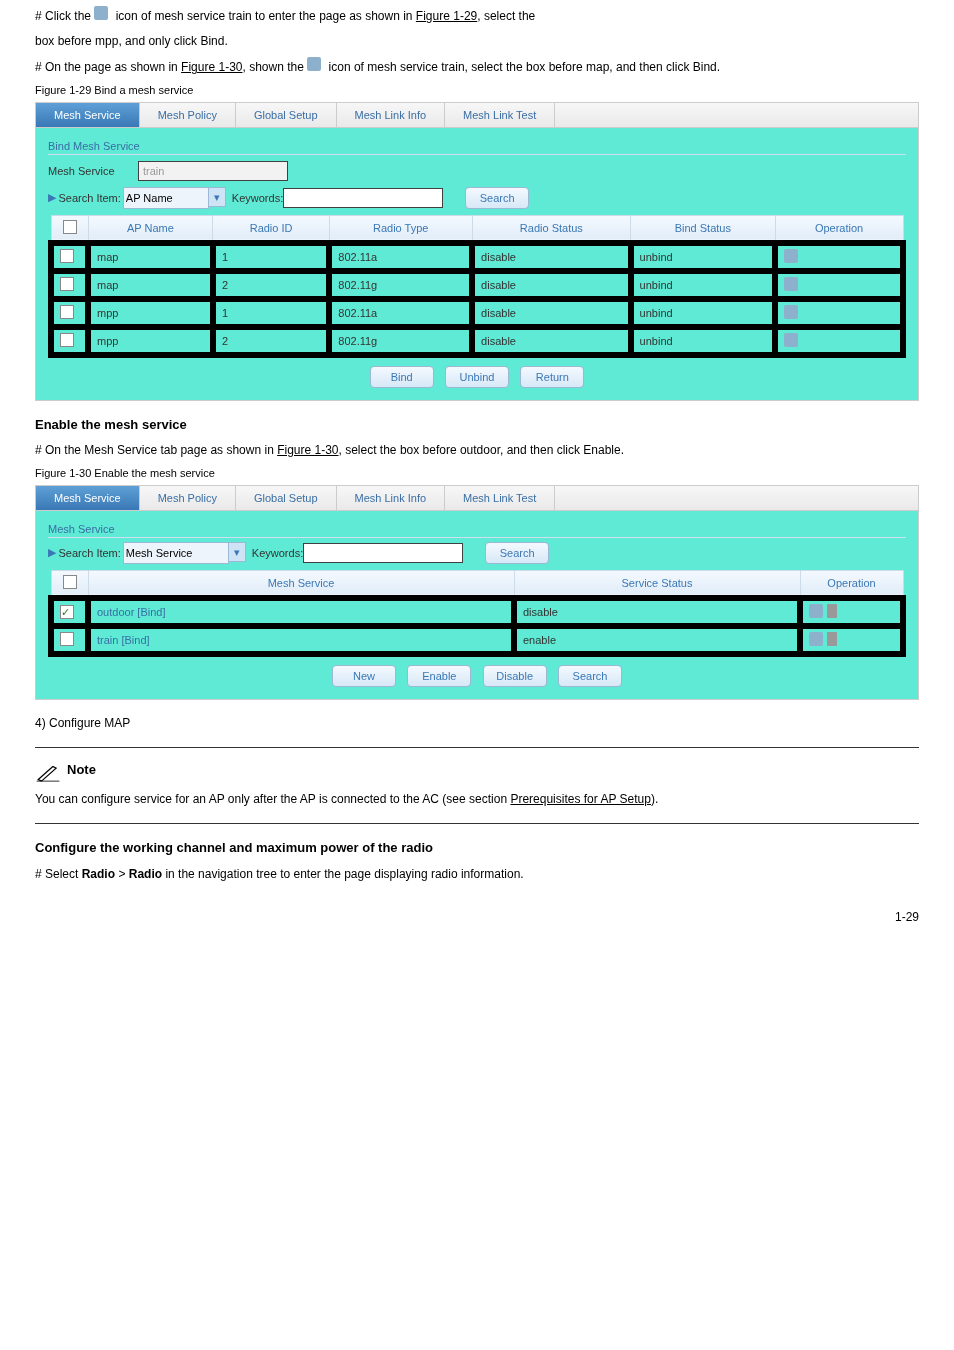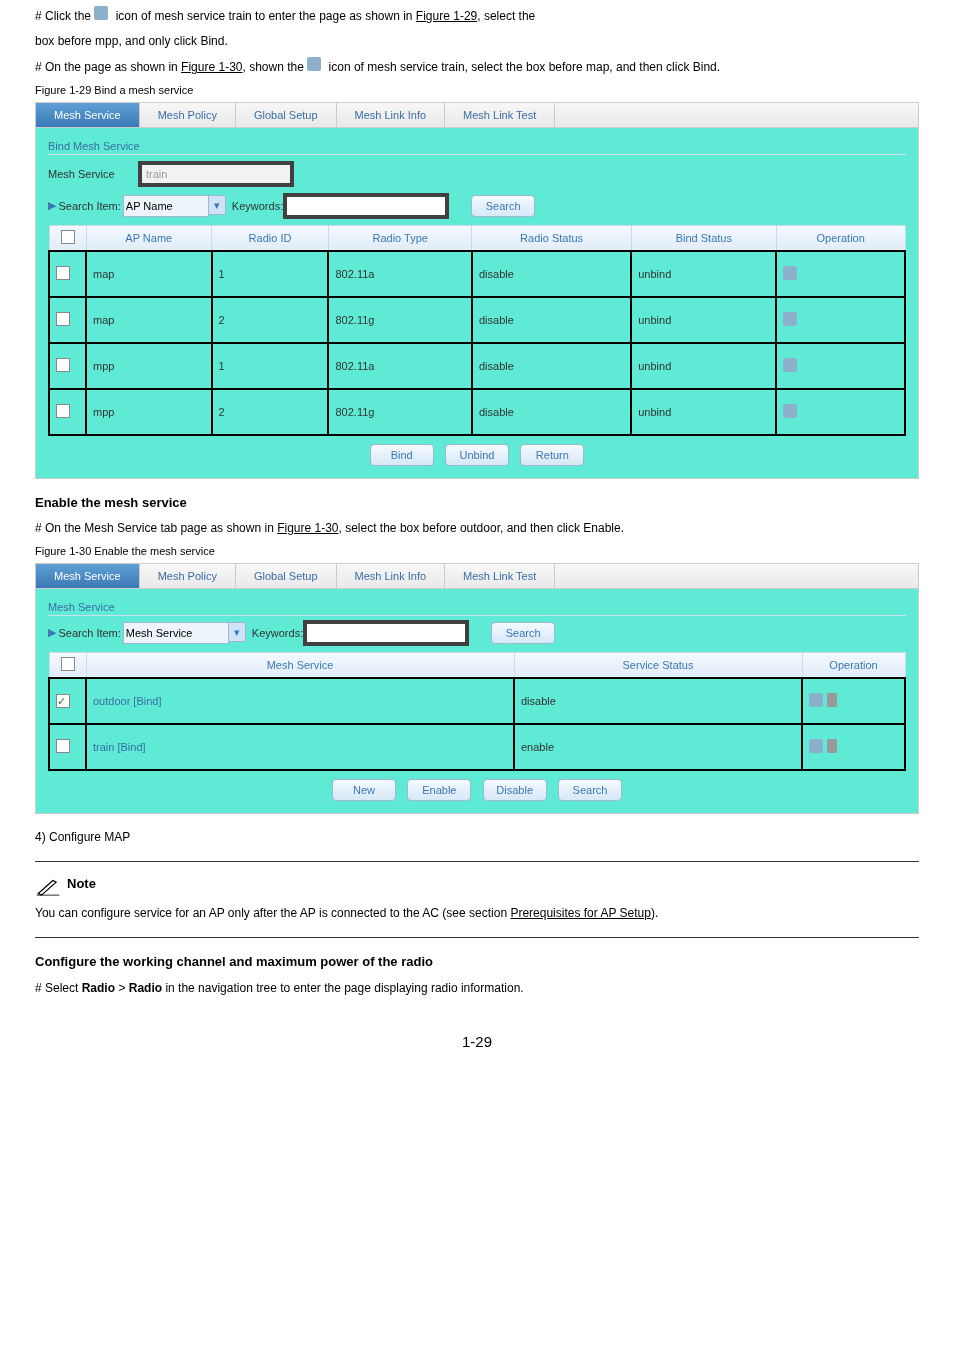--- a/index.html
+++ b/index.html
@@ -9,40 +9,40 @@
   .figure-caption{font-size:11px;margin:4px 0 6px 0}
   .link{color:#000;text-decoration:underline;cursor:pointer}
   .ui-block{border:1px solid #ccc;margin:2px 0 14px 0;padding:0;background:#5eead4}
   .tabs{display:flex;background:linear-gradient(#f7f7f7,#e9e9e9);border-bottom:1px solid #ccc}
   .tab{padding:6px 18px;font-size:11px;color:#3a6ea5;cursor:pointer;border-right:1px solid #ccc}
   .tab.active{background:linear-gradient(#5ea0d6,#3a78b5);color:#fff}
   .section-title{color:#3a6ea5;font-size:11px;margin:12px 0 0 12px}
   .section-line{border-bottom:1px solid #cfdfee;margin:2px 12px 0 12px}
   .field-row{display:flex;align-items:center;margin:6px 12px;font-size:11px;color:#3a6ea5}
   .field-label{min-width:90px;color:#333}
-  .textbox{border:4px solid #404040;height:18px;font-size:11px;padding:0 4px;background:#f2f2f2;color:#999}
+  .textbox{border:1px solid #404040;height:18px;font-size:11px;padding:0 4px;background:#f2f2f2;color:#999}
   .search-bar{display:flex;align-items:center;margin:4px 12px 6px 12px;font-size:11px;color:#333}
   .tri{color:#3a78b5;margin-right:2px}
   .select{border:1px solid #9cb8d4;height:18px;font-size:11px;background:#edf4fb}
   .arrow{background:#cfe3f6;color:#3a78b5;display:inline-block;width:16px;height:18px;text-align:center;line-height:18px;border:1px solid #9cb8d4;border-left:none}
   .btn{display:inline-block;min-width:62px;height:20px;line-height:20px;text-align:center;font-size:11px;color:#3a78b5;border:1px solid #9cb8d4;background:linear-gradient(#f4f9ff,#d7e8f7);cursor:pointer;margin:0 4px;border-radius:4px}
   table.data{width:calc(100% - 24px);margin:0 12px;border-collapse:collapse;font-size:11px}
   table.data th{background:linear-gradient(#f4f9ff,#e1edf8);color:#3a78b5;text-align:center;font-weight:normal;border:1px solid #cddbe9;padding:4px 6px}
-  table.data td{border:2px solid #000000;padding:14px 6px;color:#333}
+  table.data td{border:6px solid #000000;padding:3px 6px;color:#333}
   .chk{width:12px;height:12px;border:1px solid #888;display:inline-block;background:#fff}
   .chk.checked::after{content:'✓';color:#2a7a2a;font-size:11px;line-height:10px}
   .op-icon{display:inline-block;width:14px;height:14px;background:#8db0cc;border-radius:2px;margin-right:4px}
   .op-trash{display:inline-block;width:10px;height:14px;background:#999;border-radius:1px}
   .btn-row{text-align:center;margin:8px 0 12px 0}
   .note-row{display:flex;align-items:flex-start;margin:10px 0 6px 0}
   .note-icon{width:26px;height:22px;margin-right:6px}
   .note-icon svg{width:100%;height:100%}
   .note-label{font-size:13px;font-weight:bold}
   hr.rule{border:none;border-top:1px solid #333;margin:14px 0}
-  .pgnum{text-align:center;font-size:15px;margin-top:35px}
+  .pgnum{text-align:right;font-size:12px;margin-top:26px}
 </style>
 </head>
 <body>
 
 <div class="page">
   <p class="body-text"><span># Click the </span><span class="op-icon"></span><span> icon of mesh service train to enter the page as shown in </span><span class="link">Figure 1-29</span><span>, select the </span></p>
   <p class="body-text">box before mpp, and only click Bind.</p>
   <p class="body-text"><span># On the page as shown in </span><span class="link">Figure 1-30</span><span>, shown the </span><span class="op-icon"></span><span> icon of mesh service train, select the box before map, and then click Bind.</span></p>
 
   <p class="figure-caption">Figure 1-29 Bind a mesh service</p>

